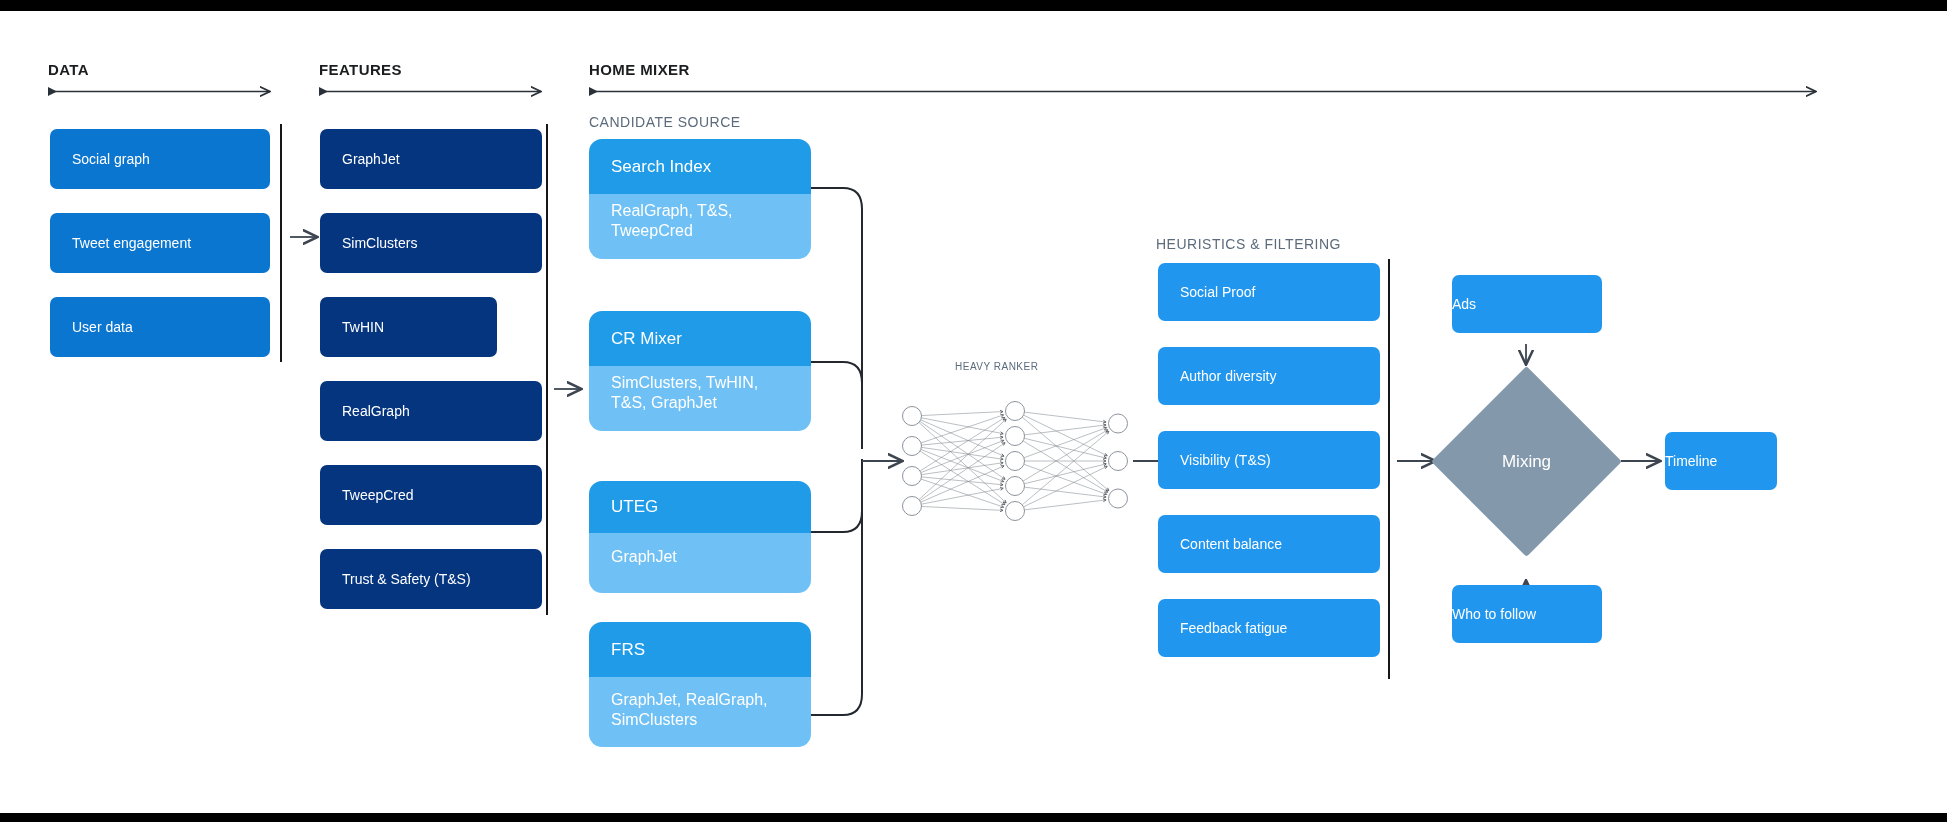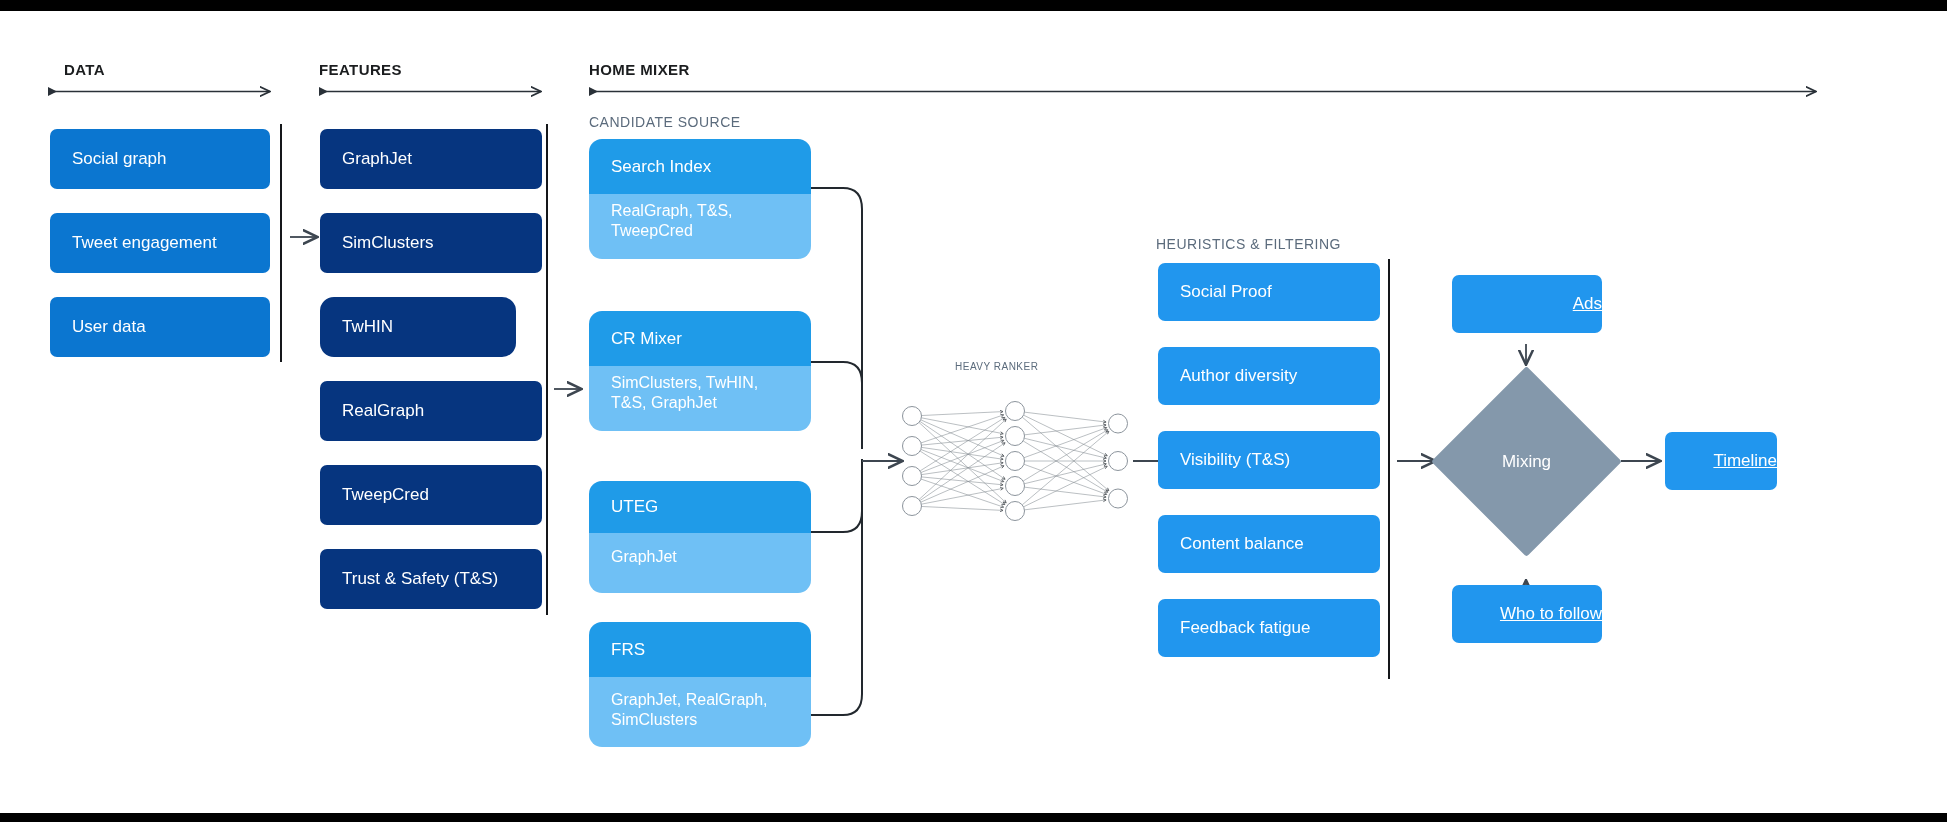--- a/index.html
+++ b/index.html
@@ -57,28 +57,28 @@
     background: #15171a;
   }
 
   
   .card {
     position: absolute;
     border-radius: 7px;
     display: flex;
     align-items: center;
     color: #ffffff;
-    font-size: 17px;
+    font-size: 14px;
     padding-left: 22px;
     white-space: nowrap;
   }
   .card.data    { background: #0b76d0; }
   .card.feature { background: #06357f; }
   .card.heur    { background: #2196ee; }
-  .card.out     { background: #2196ee; justify-content: flex-end; padding-left: 0; text-decoration: underline; }
+  .card.out     { background: #2196ee; justify-content: flex-start; padding-left: 0; }
 
   
   .cs {
     position: absolute;
     border-radius: 13px;
     overflow: hidden;
   }
   .cs .cs-head {
     background: #1f9be8;
     color: #ffffff;
@@ -164,21 +164,21 @@
 
       <line x1="1397" y1="450" x2="1435" y2="450" stroke="#3d4650" stroke-width="1.8" marker-end="url(#ah)"></line>
 
       <line x1="1526" y1="333" x2="1526" y2="353" stroke="#3d4650" stroke-width="1.8" marker-end="url(#ah)"></line>
 
       <line x1="1526" y1="593" x2="1526" y2="570" stroke="#3d4650" stroke-width="1.8" marker-end="url(#ah)"></line>
 
       <line x1="1621" y1="450" x2="1660" y2="450" stroke="#3d4650" stroke-width="1.8" marker-end="url(#ah)"></line>
     </svg>
 
-    <div class="sec-head" style="left:64px; top:50px;">DATA</div>
+    <div class="sec-head" style="left:48px; top:50px;">DATA</div>
     <div class="sec-arrow" style="left:48px; top:75px; width:225px;">
       <svg width="225" height="12" viewBox="0 0 225 12">
         <polygon points="0,1 9,5.5 0,10" fill="#2a3138"></polygon>
         <line x1="2" y1="5.5" x2="222" y2="5.5" stroke="#2a3138" stroke-width="1.4" marker-end="url(#ahs)"></line>
       </svg>
     </div>
 
     <div class="sec-head" style="left:319px; top:50px;">FEATURES</div>
     <div class="sec-arrow" style="left:319px; top:75px; width:225px;">
       <svg width="225" height="12" viewBox="0 0 225 12">
@@ -211,21 +211,21 @@
     <div class="card data" style="left:50px; top:286px; width:220px; height:60px;">
       <span>User data</span>
     </div>
 
     <div class="card feature" style="left:320px; top:118px; width:222px; height:60px;">
       <span>GraphJet</span>
     </div>
     <div class="card feature" style="left:320px; top:202px; width:222px; height:60px;">
       <span>SimClusters</span>
     </div>
-    <div class="card feature" style="left:320px; top:286px; width:196px; height:60px;border-radius:14px;">
+    <div class="card feature" style="left:320px; top:286px; width:177px; height:60px;">
       <span>TwHIN</span>
     </div>
     <div class="card feature" style="left:320px; top:370px; width:222px; height:60px;">
       <span>RealGraph</span>
     </div>
     <div class="card feature" style="left:320px; top:454px; width:222px; height:60px;">
       <span>TweepCred</span>
     </div>
     <div class="card feature" style="left:320px; top:538px; width:222px; height:60px;">
       <span>Trust &amp; Safety (T&amp;S)</span>

